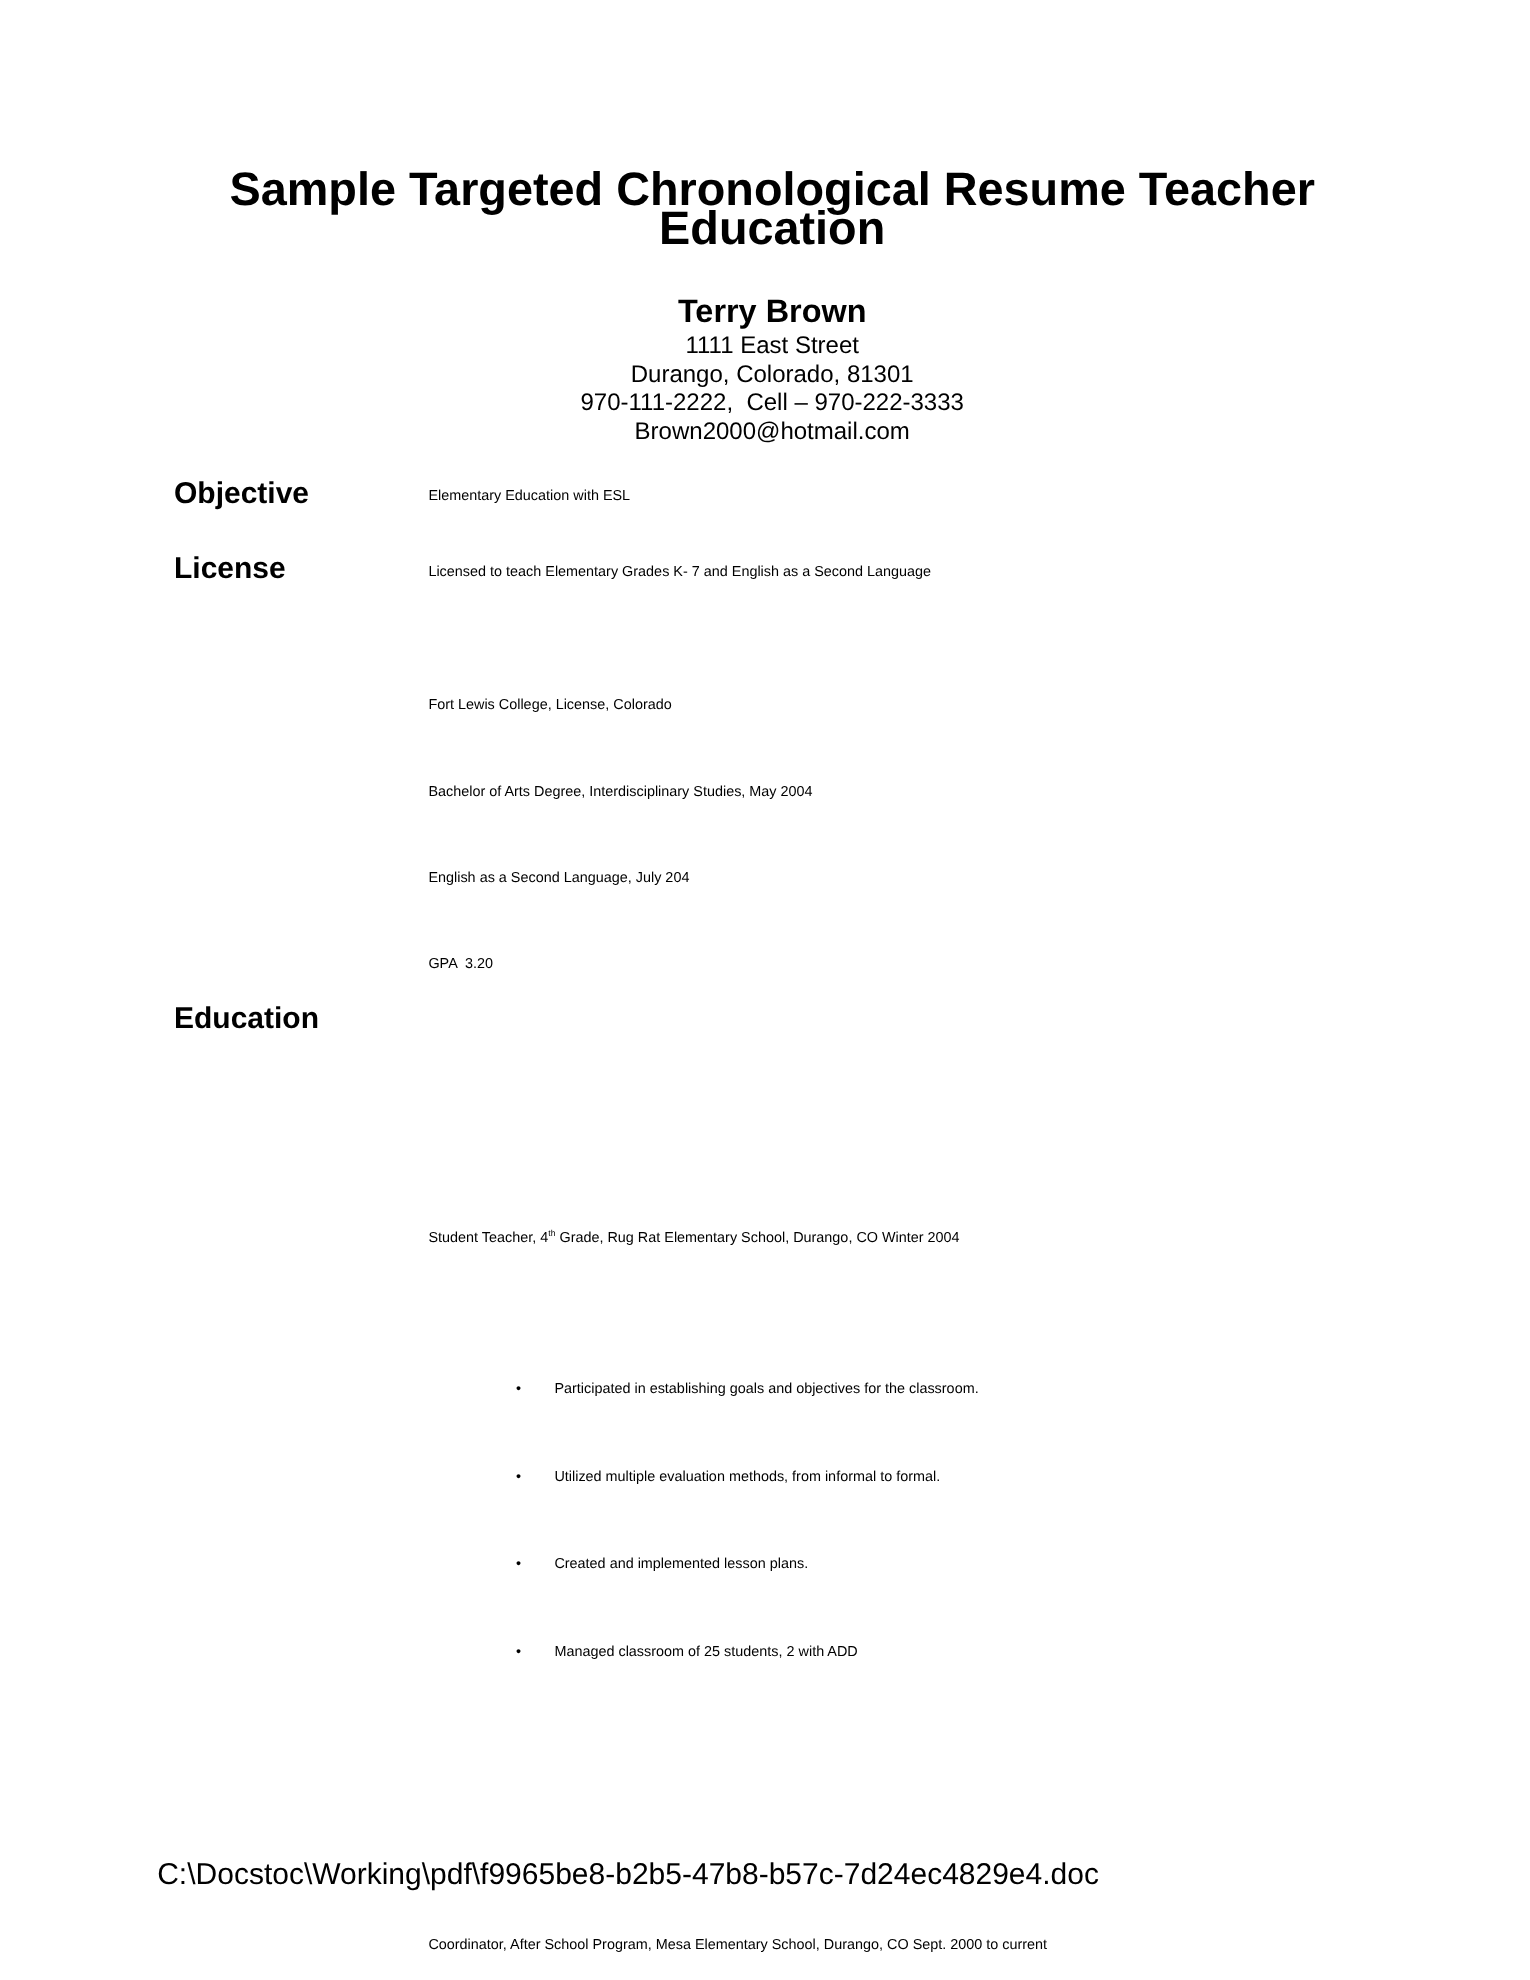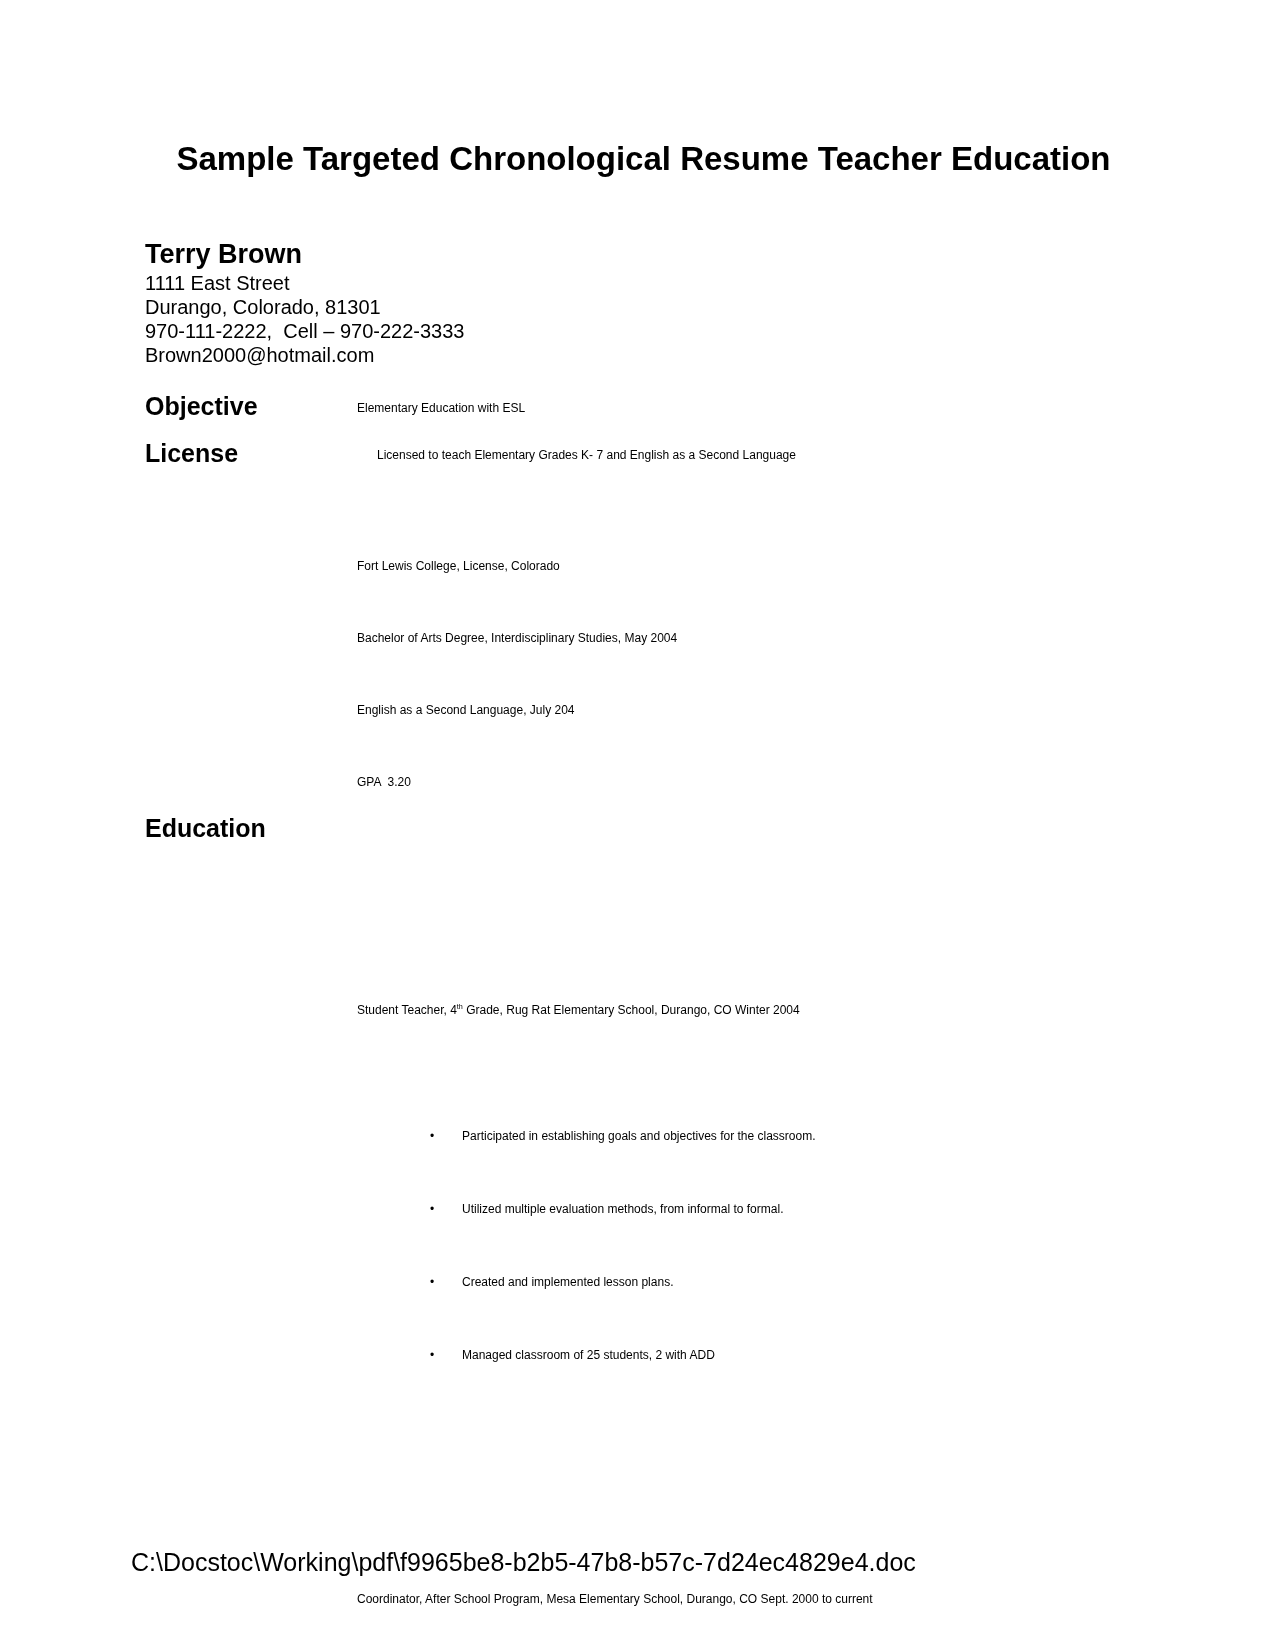--- a/index.html
+++ b/index.html
@@ -14,28 +14,29 @@
     font-family: "Liberation Sans", sans-serif;
     color: #000000;
     overflow: hidden;
   }
   .page {
     padding: 143px 0 0 145px;
     width: 997px;
   }
   .doc-title {
     margin: 0;
-    font-size: 33px;
+    font-size: 39px;
     font-weight: bold;
     line-height: 32px;
     text-align: center;
     white-space: pre-wrap;
   }
   .contact {
-    margin-top: 64px;
+    margin-top: 37px;
+    text-align: center;
     font-size: 20px;
     line-height: 24px;
   }
   .contact div { white-space: pre-wrap; }
   .contact-name {
     font-size: 27px;
     font-weight: bold;
     line-height: 30px;
     margin-bottom: 2px;
   }
@@ -47,21 +48,21 @@
     font-weight: bold;
     line-height: 27px;
   }
   .sec-content {
     width: 785px;
     font-size: 12px;
     line-height: 24px;
     white-space: pre-wrap;
   }
   .row-objective   { margin-top: 26px; }
-  .row-license     { margin-top: 20px; gap: 20px; }
+  .row-license     { margin-top: 36px; }
   .row-education   { margin-top: 39px; }
   .row-teaching    { margin-top: 30px; }
   .teaching-content { padding-top: 30px; }
   .bullets {
     list-style: none;
     margin: 6px 0 0 0;
     padding: 0;
   }
   .bullets li {
     position: relative;

